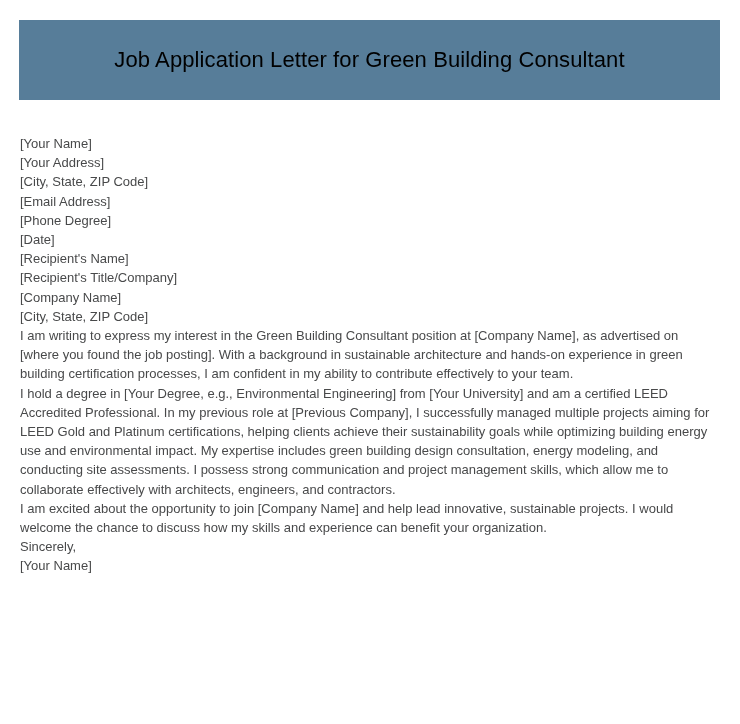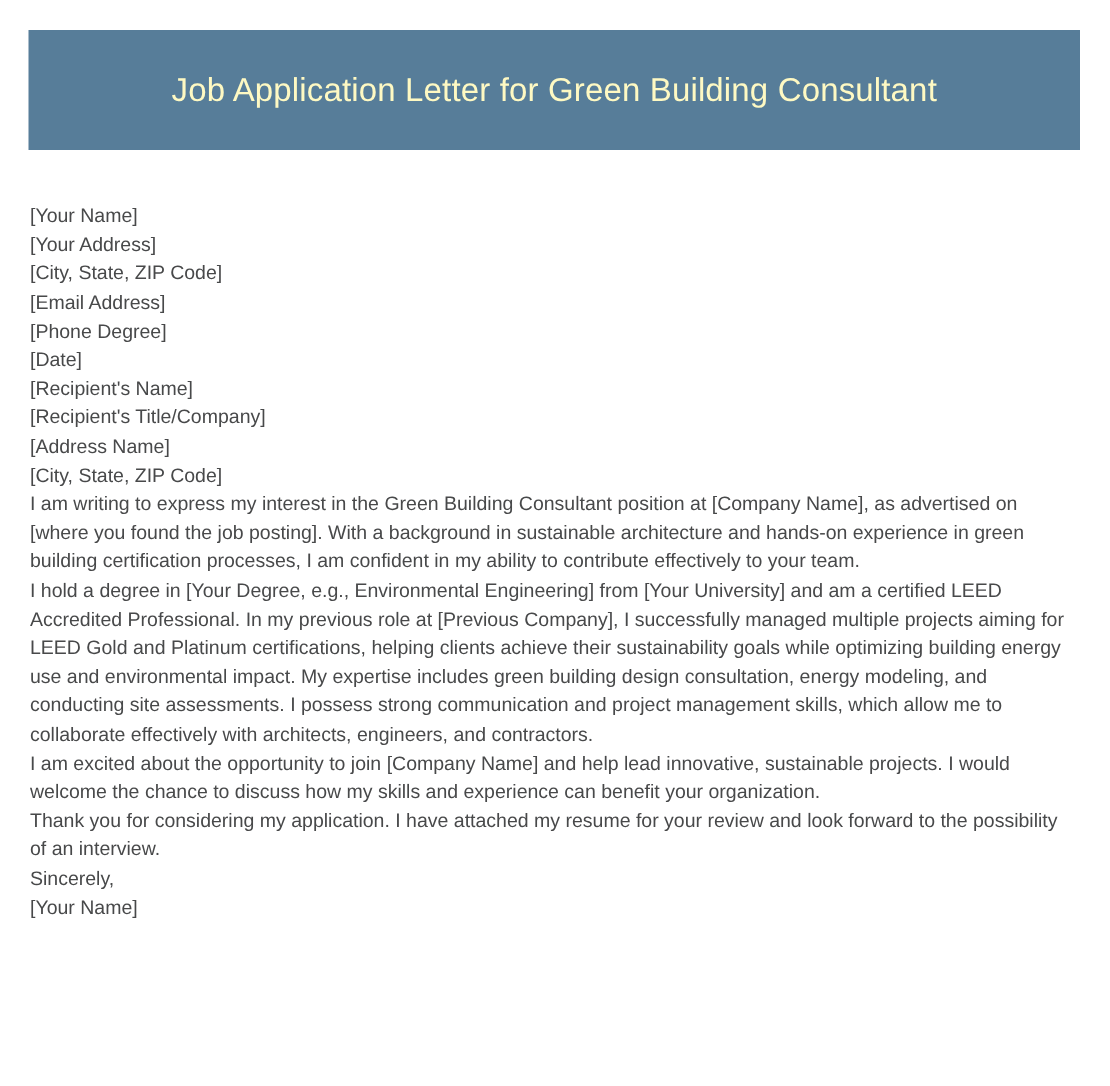--- a/index.html
+++ b/index.html
@@ -25,21 +25,21 @@
     left: 19px;
     top: 20px;
     width: 701px;
     height: 80px;
     background: #577d99;
     display: flex;
     align-items: center;
     justify-content: center;
   }
   .letter-title {
-    color: #fef9c3;
+    color: #000000;
     font-size: 22px;
     font-weight: normal;
     line-height: 1.2;
     letter-spacing: 0.1px;
     text-align: center;
     margin: 0;
     font-family: "Liberation Sans", sans-serif;
   }
   .letter-body {
     position: absolute;
@@ -72,23 +72,22 @@
 
   <div class="letter-body">
       <p class="letter-line">[Your Name]</p>
       <p class="letter-line">[Your Address]</p>
       <p class="letter-line">[City, State, ZIP Code]</p>
       <p class="letter-line">[Email Address]</p>
       <p class="letter-line">[Phone Degree]</p>
       <p class="letter-line">[Date]</p>
       <p class="letter-line">[Recipient's Name]</p>
       <p class="letter-line">[Recipient's Title/Company]</p>
-      <p class="letter-line">[Address Name]</p>
+      <p class="letter-line">[Company Name]</p>
       <p class="letter-line">[City, State, ZIP Code]</p>
       <p class="letter-para">I am writing to express my interest in the Green Building Consultant position at [Company Name], as advertised on [where you found the job posting]. With a background in sustainable architecture and hands-on experience in green building certification processes, I am confident in my ability to contribute effectively to your team.</p>
       <p class="letter-para">I hold a degree in [Your Degree, e.g., Environmental Engineering] from [Your University] and am a certified LEED Accredited Professional. In my previous role at [Previous Company], I successfully managed multiple projects aiming for LEED Gold and Platinum certifications, helping clients achieve their sustainability goals while optimizing building energy use and environmental impact. My expertise includes green building design consultation, energy modeling, and conducting site assessments. I possess strong communication and project management skills, which allow me to collaborate effectively with architects, engineers, and contractors.</p>
       <p class="letter-para">I am excited about the opportunity to join [Company Name] and help lead innovative, sustainable projects. I would welcome the chance to discuss how my skills and experience can benefit your organization.</p>
-      <p class="letter-para">Thank you for considering my application. I have attached my resume for your review and look forward to the possibility of an interview.</p>
       <p class="letter-line">Sincerely,</p>
       <p class="letter-line">[Your Name]</p>
     </div>
 
 </div>
 
 </body></html>

